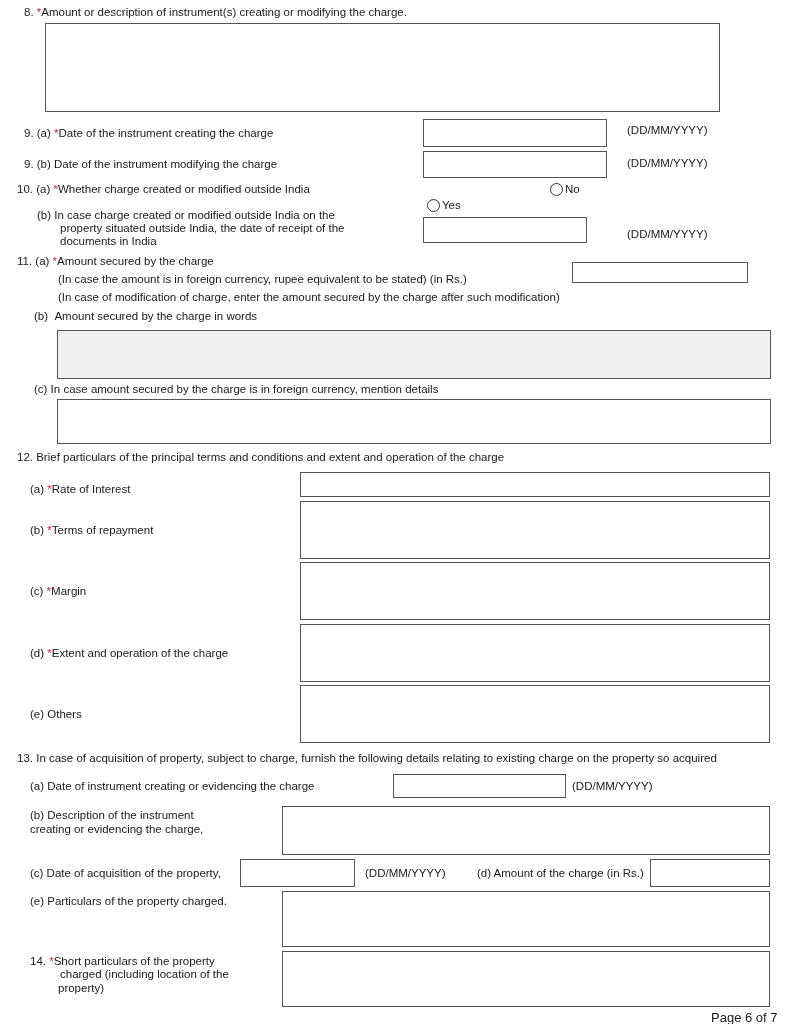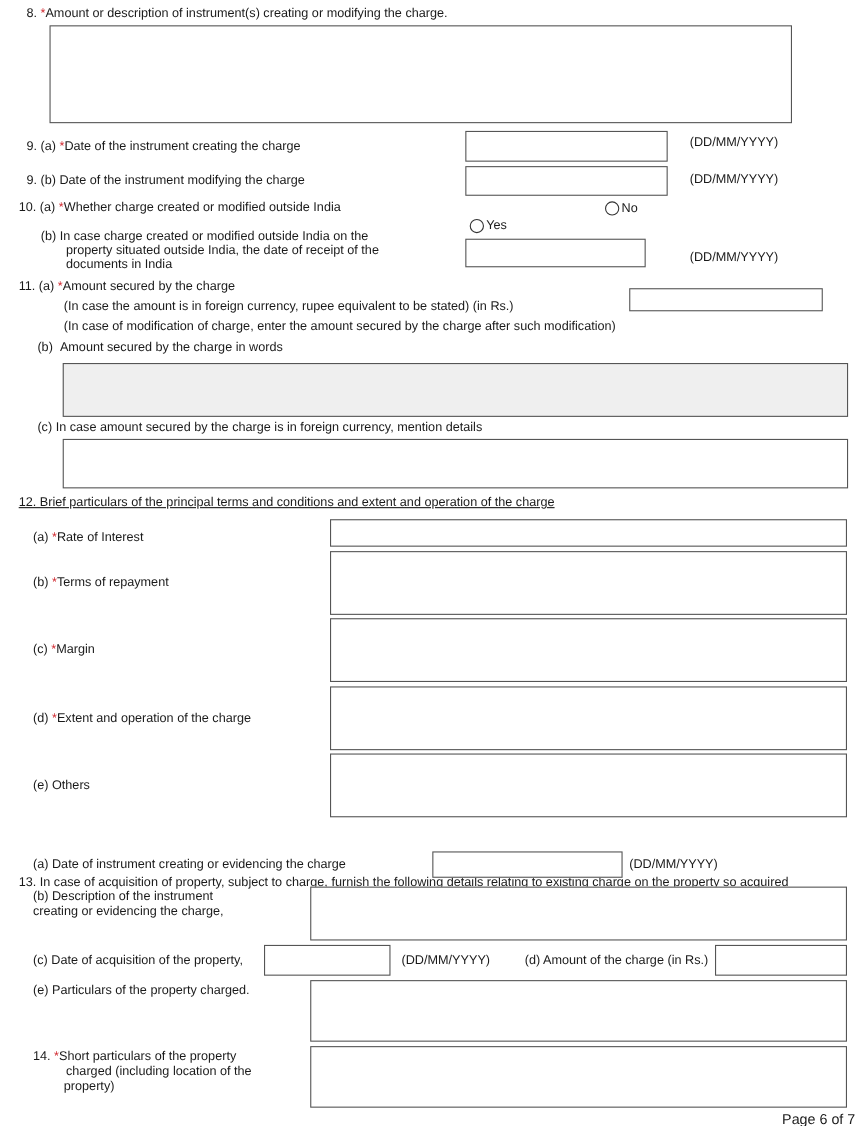--- a/index.html
+++ b/index.html
@@ -41,38 +41,38 @@
 <div class="abs" style="left:58px;top:273px;">(In case the amount is in foreign currency, rupee equivalent to be stated)   (in Rs.)</div>
 <div class="abs" style="left:58px;top:291px;">(In case of modification of charge, enter the amount secured by the charge after such modification)</div>
 <div class="box" style="left:572px;top:262px;width:176px;height:21px;"></div>
 
 <div class="abs" style="left:34px;top:310px;"><span>(b)</span>&nbsp;&nbsp;<span>Amount secured by the charge in words</span></div>
 <div class="box grey" style="left:57px;top:330px;width:714px;height:49px;"></div>
 
 <div class="abs" style="left:34px;top:383px;">(c) In case amount secured by the charge is in foreign currency, mention details</div>
 <div class="box" style="left:57px;top:399px;width:714px;height:45px;"></div>
 
-<div class="abs" style="left:17px;top:451px;text-decoration:underline;">12. Brief particulars of the principal terms and conditions and extent and operation of the charge</div>
+<div class="abs" style="left:17px;top:451px;">12. Brief particulars of the principal terms and conditions and extent and operation of the charge</div>
 
 <div class="abs" style="left:30px;top:483px;"><span>(a) </span><span class="req">*</span><span>Rate of Interest</span></div>
 <div class="box" style="left:300px;top:472px;width:470px;height:25px;"></div>
 
 <div class="abs" style="left:30px;top:524px;"><span>(b) </span><span class="req">*</span><span>Terms of repayment</span></div>
 <div class="box" style="left:300px;top:501px;width:470px;height:58px;"></div>
 
 <div class="abs" style="left:30px;top:585px;"><span>(c) </span><span class="req">*</span><span>Margin</span></div>
 <div class="box" style="left:300px;top:562px;width:470px;height:58px;"></div>
 
 <div class="abs" style="left:30px;top:647px;"><span>(d) </span><span class="req">*</span><span>Extent and operation of the charge</span></div>
 <div class="box" style="left:300px;top:624px;width:470px;height:58px;"></div>
 
 <div class="abs" style="left:30px;top:708px;">(e)  Others</div>
 <div class="box" style="left:300px;top:685px;width:470px;height:58px;"></div>
 
-<div class="abs" style="left:17px;top:796px;">13. In case of acquisition of property, subject to charge, furnish the following details relating to existing charge on the property so acquired</div>
+<div class="abs" style="left:17px;top:752px;">13. In case of acquisition of property, subject to charge, furnish the following details relating to existing charge on the property so acquired</div>
 
 <div class="abs" style="left:30px;top:780px;">(a) Date of instrument creating or evidencing the charge</div>
 <div class="box" style="left:393px;top:774px;width:173px;height:24px;"></div>
 <div class="abs" style="left:572px;top:780px;">(DD/MM/YYYY)</div>
 
 <div class="abs" style="left:30px;top:809px;">(b) Description of the instrument</div>
 <div class="abs" style="left:30px;top:823px;">creating or evidencing the charge,</div>
 <div class="box" style="left:282px;top:806px;width:488px;height:49px;"></div>
 
 <div class="abs" style="left:30px;top:867px;">(c) Date of acquisition of the property,</div>

